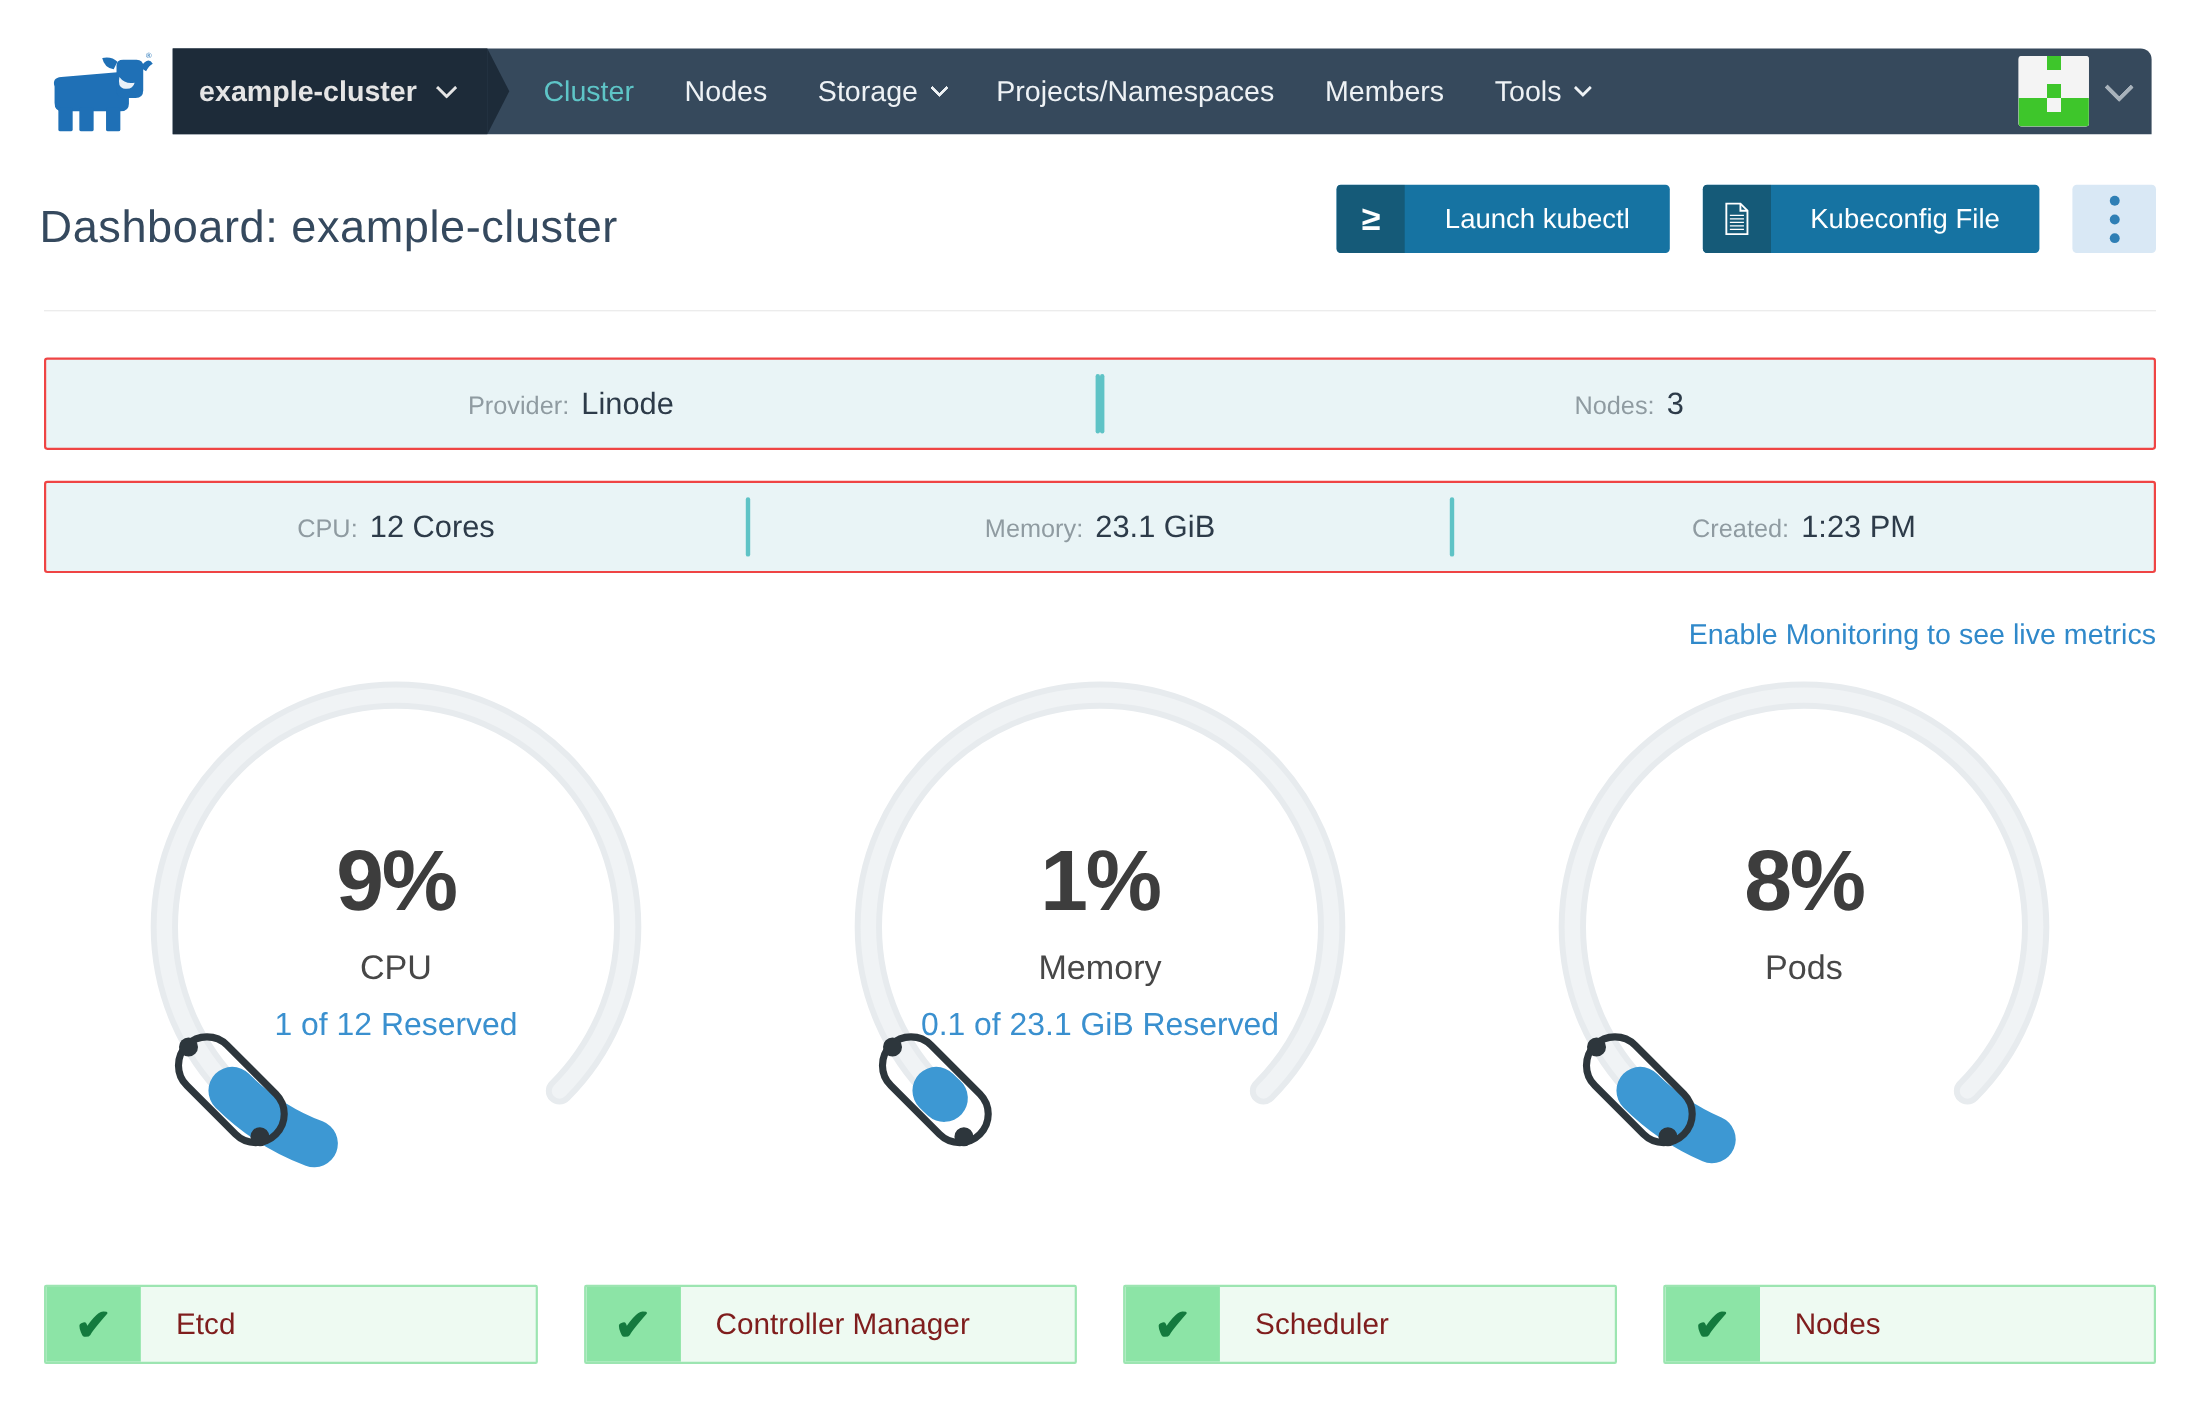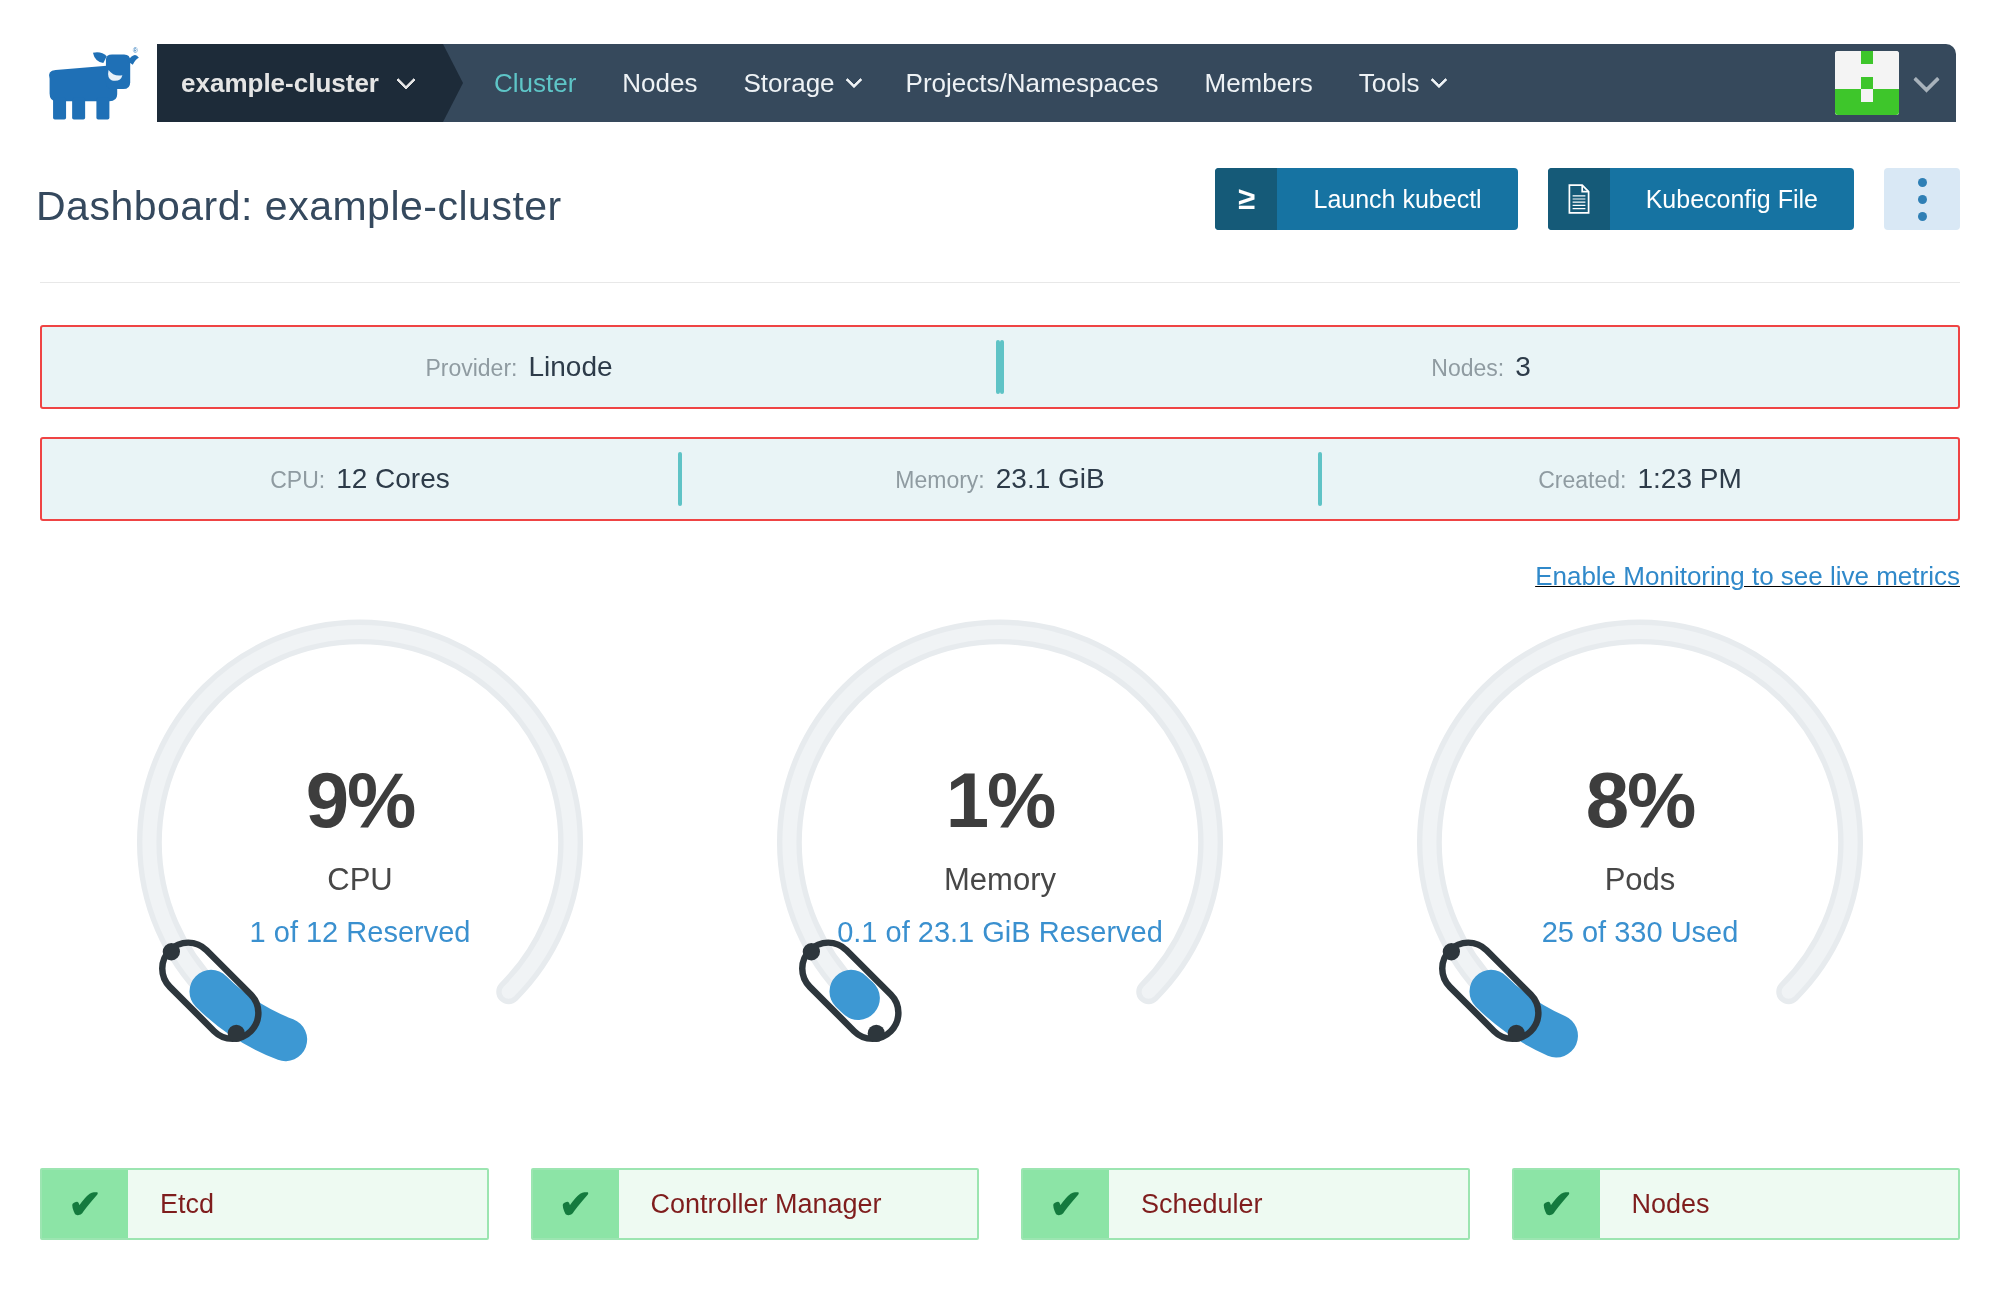--- a/index.html
+++ b/index.html
@@ -32,21 +32,21 @@
   .kebab i{width:9px;height:9px;border-radius:50%;background:#2f7fb5;display:block;}
   .rule{border:none;border-top:1px solid #e8e8e8;margin:52px 40px 0;}
   
   .info-row{margin:28px 40px 0;height:84px;background:#e9f4f6;border:2px solid #ef4444;border-radius:3px;display:flex;align-items:center;box-sizing:border-box;}
   .info-row.first{margin-top:42px;}
   .info-cell{flex:1;display:flex;align-items:baseline;justify-content:center;gap:11px;}
   .info-label{color:#8f9ba1;font-size:23px;}
   .info-value{color:#2d3b49;font-size:28px;}
   .info-sep{width:4px;height:54px;background:#5fc3c6;border-radius:2px;flex:none;align-self:center;}
   
-  .monitor-row{margin:40px 40px 16px;text-align:right;height:30px;text-decoration:underline;}
+  .monitor-row{margin:40px 40px 16px;text-align:right;height:30px;}
   .monitor-link{color:#3089ca;font-size:26px;text-decoration:none;cursor:pointer;}
   
   .gauges{display:flex;margin:16px 40px 0;}
   .gauge-col{flex:1;position:relative;display:flex;justify-content:center;}
   .gauge-svg{width:540px;height:497px;display:block;}
   .gauge-text{position:absolute;top:148px;left:0;right:0;text-align:center;pointer-events:none;}
   .gauge-pct{font-size:78px;font-weight:800;color:#3d3d3d;letter-spacing:-2px;}
   .gauge-label{font-size:31px;color:#474747;margin-top:16px;}
   .gauge-sub{font-size:29px;color:#3a90cf;margin-top:18px;}
   
@@ -223,21 +223,20 @@
           <path d="M 112.11417766862326 355.88582233137674 A 195 195 0 0 0 172.55616132621782 396.96215200837634" fill="none" stroke="#3d98d3" stroke-width="40" stroke-linecap="round"></path>
           <g transform="translate(112.11417766862326 355.88582233137674) rotate(135)">
             <rect x="-24" y="-52" width="48" height="106" rx="24" fill="none" stroke="#2d363c" stroke-width="6"></rect>
             <circle cx="0" cy="52" r="8" fill="#2d363c"></circle>
             <circle cx="11" cy="-44" r="8" fill="#2d363c"></circle>
           </g>
         </svg>
         <div class="gauge-text">
           <div class="gauge-pct">8%</div>
           <div class="gauge-label">Pods</div>
-          <div class="gauge-sub">25 of 330 Used</div>
         </div>
       </div>
     </div>
 
   <div class="components" id="components">
       <div class="comp">
         <div class="comp-ico">✔</div>
         <div class="comp-label">Etcd</div>
       </div>
       <div class="comp">

